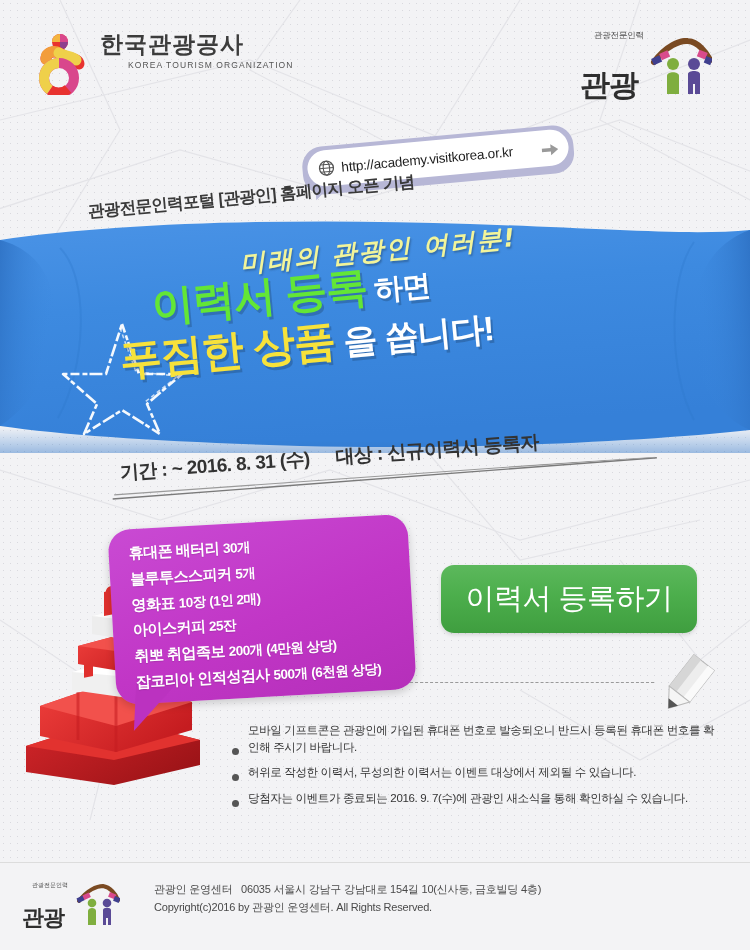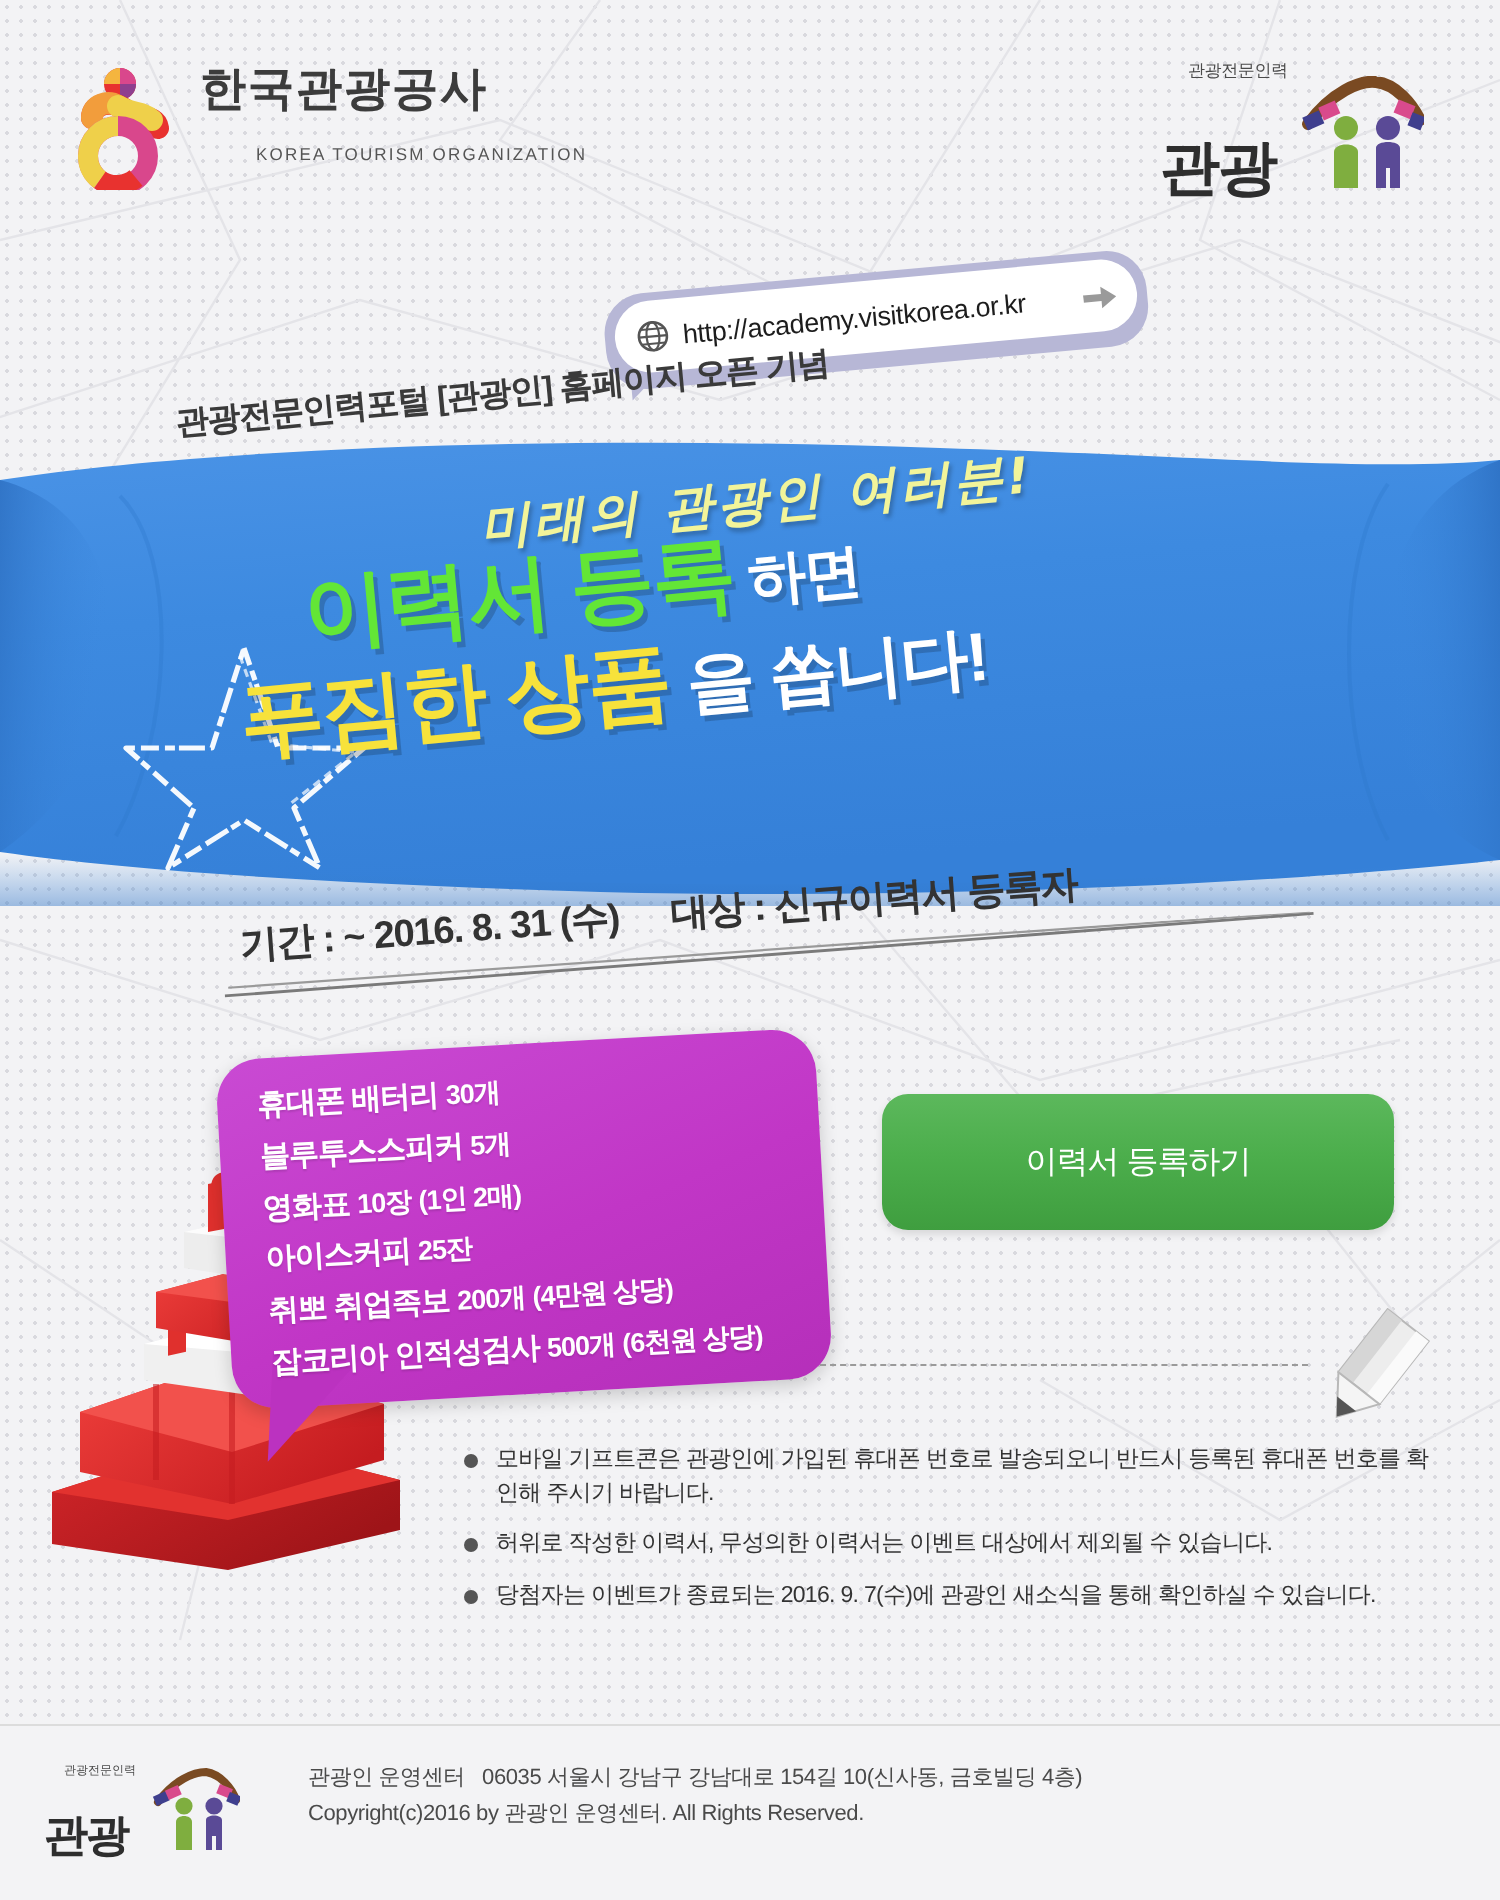--- a/index.html
+++ b/index.html
@@ -23,21 +23,21 @@
   }
   .bg-lines { position: absolute; inset: 0; }
   .bg-lines svg { width: 100%; height: 100%; }
 
   
   .header { position: absolute; top: 0; left: 0; width: 750px; height: 130px; }
 
   .kto-logo { position: absolute; left: 32px; top: 33px; display: flex; align-items: flex-start; gap: 12px; }
   .kto-mark { width: 56px; height: 62px; position: relative; }
   .kto-text-ko { font-size: 23px; font-weight: bold; color: #3c3c3c; letter-spacing: 1px; line-height: 1; }
-  .kto-text-en { font-size: 8.5px; color: #555; letter-spacing: 1.1px; margin-top: 16px; padding-left: 28px; }
+  .kto-text-en { font-size: 8.5px; color: #555; letter-spacing: 1.1px; margin-top: 4px; padding-left: 28px; }
 
   .gwan-logo { position: absolute; right: 36px; top: 28px; width: 138px; height: 72px; }
   .gwan-sub { position: absolute; top: 2px; left: 18px; font-size: 8.5px; color: #4a4a4a; letter-spacing: -0.2px; }
   .gwan-main { position: absolute; bottom: 0px; left: 4px; font-size: 30px; font-weight: bold; color: #2e2e2e; letter-spacing: -1px; line-height: 1; }
   .gwan-in { position: absolute; right: 2px; bottom: 2px; width: 62px; height: 60px; }
 
   
   .url-wrap {
     position: absolute; left: 307px; top: 140px;
     transform: rotate(-5.2deg);
@@ -156,41 +156,41 @@
     list-style: none;
     color: #fff; font-size: 15px; font-weight: bold;
     letter-spacing: -0.5px; line-height: 1.72;
     white-space: nowrap;
     text-shadow: 0 1px 1px rgba(0,0,0,0.12);
   }
   .bubble-list li .sm { font-size: 13.5px; font-weight: bold; }
 
   
   .cta {
-    position: absolute; left: 441px; top: 547px;
+    position: absolute; left: 441px; top: 565px;
     width: 256px; height: 68px;
     background: linear-gradient(180deg, #5cb85c 0%, #4cae4c 45%, #3f9e3f 100%);
     border-radius: 13px;
     display: flex; align-items: center; justify-content: center;
-    color: #fff; font-size: 16px; font-weight: normal; letter-spacing: -0.5px;
+    color: #fff; font-size: 29px; font-weight: normal; letter-spacing: -0.5px;
     box-shadow: 0 2px 4px rgba(0,0,0,0.12);
     cursor: pointer;
   }
 
   
   .pencil-row { position: absolute; left: 410px; top: 660px; width: 320px; height: 14px; }
   .dash-line {
     position: absolute; left: 0; top: 22px; width: 244px;
     border-top: 1.6px dashed #9a9a9a;
   }
   .pencil { position: absolute; left: 240px; top: -6px; width: 70px; height: 66px; }
 
   
   .notes { position: absolute; left: 232px; top: 722px; width: 492px; }
-  .note { display: flex; align-items: flex-start; gap: 9px; margin-bottom: 9px; }
+  .note { display: flex; align-items: flex-end; gap: 9px; margin-bottom: 9px; }
   .note-dot {
     width: 7px; height: 7px; border-radius: 50%;
     background: #555; flex: 0 0 7px; margin-top: 5px;
   }
   .note-text {
     font-size: 11.5px; color: #333; line-height: 1.45; letter-spacing: -0.35px;
   }
 
   
   .footer-sep {

